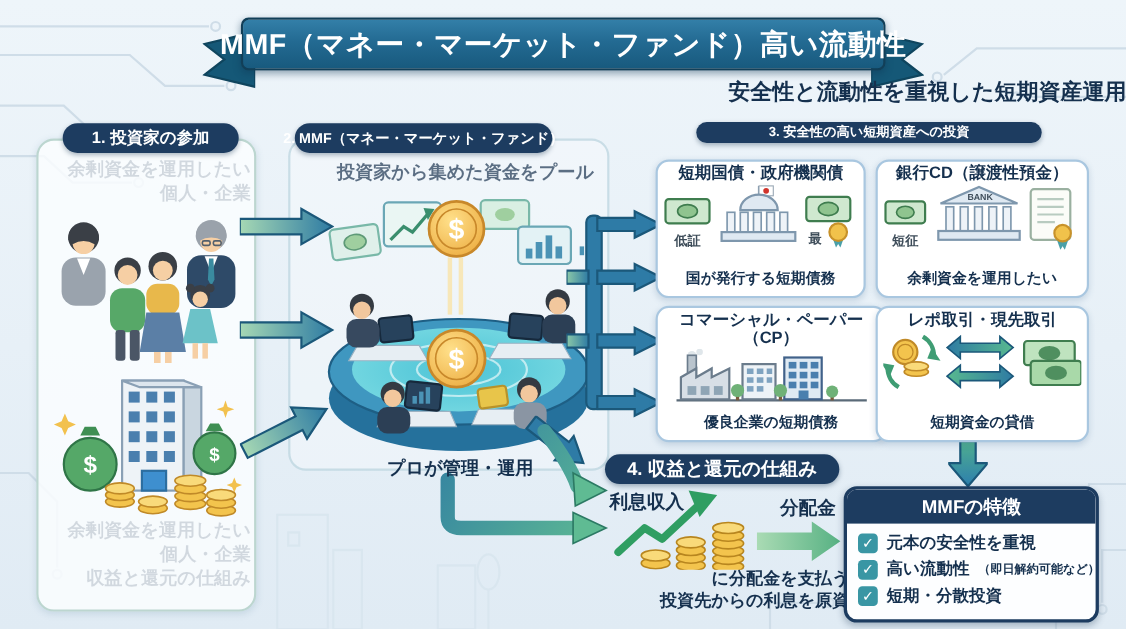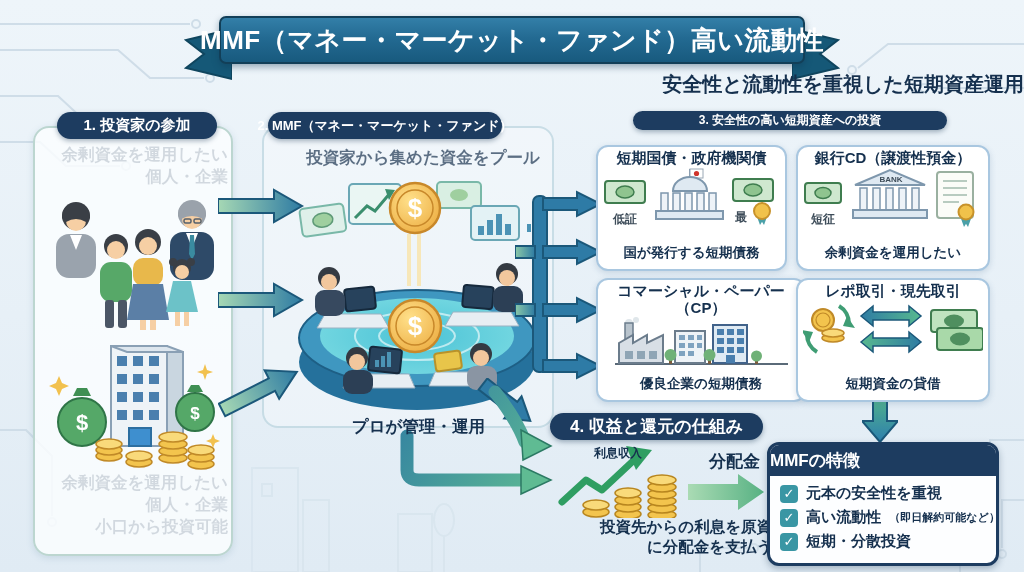--- a/index.html
+++ b/index.html
@@ -196,21 +196,21 @@
       <ellipse cx="128" cy="107" rx="14" ry="5" fill="#f9da7a"></ellipse>
       <ellipse cx="156" cy="134" rx="13" ry="5" fill="#f3c44d"></ellipse>
       <ellipse cx="156" cy="127" rx="13" ry="5" fill="#f3c44d"></ellipse>
       <ellipse cx="156" cy="120" rx="13" ry="5" fill="#f9da7a"></ellipse>
     </g>
   </svg>
 
   <div class="abs cap" style="left:38px;top:472px;width:190px;font-size:16.5px">
     <div>余剰資金を運用したい</div>
     <div>個人・企業</div>
-    <div>小口から投資可能</div>
+    <div>収益と還元の仕組み</div>
   </div>
 
   <svg class="abs" width="86" height="235" viewBox="0 0 86 235" style="left:218px;top:188px;z-index:3">
     <defs>
       <linearGradient id="ga1" x1="0" y1="0" x2="1" y2="0">
         <stop offset="0" stop-color="#a6d8b4"></stop>
           <stop offset="1" stop-color="#2e7ba3"></stop>
       </linearGradient>
     </defs>
     <g fill="url(#ga1)" stroke="#1b587a" stroke-width="2">
@@ -506,21 +506,21 @@
     <defs>
       <linearGradient id="ga4" x1="0" y1="0" x2="0" y2="1">
         <stop offset="0" stop-color="#4fae8e"></stop>
           <stop offset="1" stop-color="#2d7fae"></stop>
       </linearGradient>
     </defs>
     <polygon points="11,0 25,0 25,20 36,20 18,41 0,20 11,20" fill="url(#ga4)" stroke="#1b587a" stroke-width="2"></polygon>
   </svg>
 
   <div class="badge" style="left:550px;top:413px;width:213px;height:27px;font-size:17px">4. 収益と還元の仕組み</div>
-  <div class="abs cap" style="left:552px;top:446px;width:90px;font-size:12px;z-index:5">利息収入</div>
+  <div class="abs cap" style="left:532px;top:446px;width:90px;font-size:17px;z-index:5">利息収入</div>
 
   <svg class="abs" width="136" height="74" viewBox="0 0 136 74" style="left:556px;top:444px;z-index:4">
     <g stroke="#b8861f" stroke-width="1.5">
       <ellipse cx="40" cy="68" rx="13" ry="5" fill="#f3c44d"></ellipse>
       <ellipse cx="40" cy="61" rx="13" ry="5" fill="#f9da7a"></ellipse>
       <ellipse cx="72" cy="70" rx="13" ry="5" fill="#f3c44d"></ellipse>
       <ellipse cx="72" cy="63" rx="13" ry="5" fill="#f3c44d"></ellipse>
       <ellipse cx="72" cy="56" rx="13" ry="5" fill="#f3c44d"></ellipse>
       <ellipse cx="72" cy="49" rx="13" ry="5" fill="#f9da7a"></ellipse>
       <ellipse cx="106" cy="71" rx="14" ry="5" fill="#f3c44d"></ellipse>
@@ -539,26 +539,26 @@
     <defs>
       <linearGradient id="ga5" x1="0" y1="0" x2="1" y2="0">
         <stop offset="0" stop-color="#aadbb4"></stop>
           <stop offset="1" stop-color="#57b183"></stop>
       </linearGradient>
     </defs>
     <polygon points="0,12 50,12 50,2 76,20 50,38 50,28 0,28" fill="url(#ga5)"></polygon>
   </svg>
 
   <div class="abs cap" style="left:540px;top:517px;width:232px;font-size:15.5px;z-index:4">
+    <div>に分配金を支払う</div>
     <div>投資先からの利息を原資</div>
-    <div>に分配金を支払う</div>
   </div>
 
   <div class="abs" style="left:767px;top:442px;width:232px;height:124px;background:#fdfeff;border:3px solid #1d3c60;border-radius:12px;box-shadow:0 3px 7px rgba(20,50,80,.3);z-index:5;overflow:hidden">
-    <div style="background:#1d3c60;color:#fff;font-weight:700;font-size:17px;text-align:left;padding:4px 0;">MMFの特徴</div>
+    <div style="background:#1d3c60;color:#fff;font-weight:700;font-size:17px;text-align:center;padding:4px 0;">MMFの特徴</div>
     <div style="padding:3px 10px 0;">
       <div class="feat-row">
         <span class="check">✓</span>
         <span class="feat-label">元本の安全性を重視</span>
         <span class="feat-note"></span>
       </div>
       <div class="feat-row">
         <span class="check">✓</span>
         <span class="feat-label">高い流動性</span>
         <span class="feat-note">（即日解約可能など）</span>

